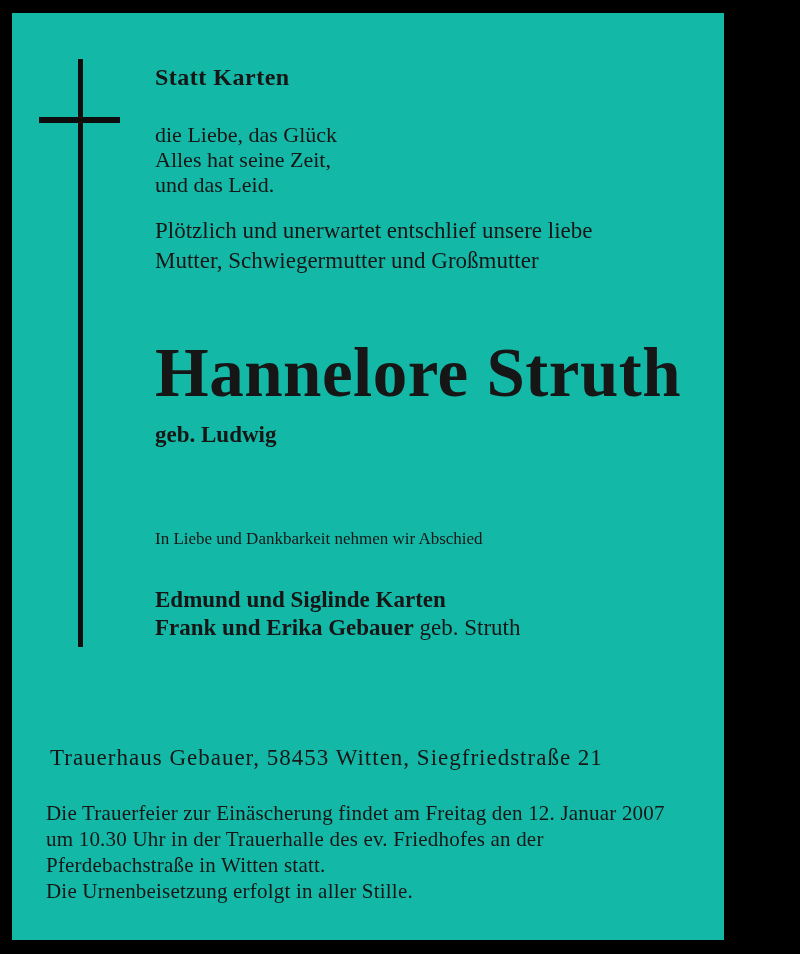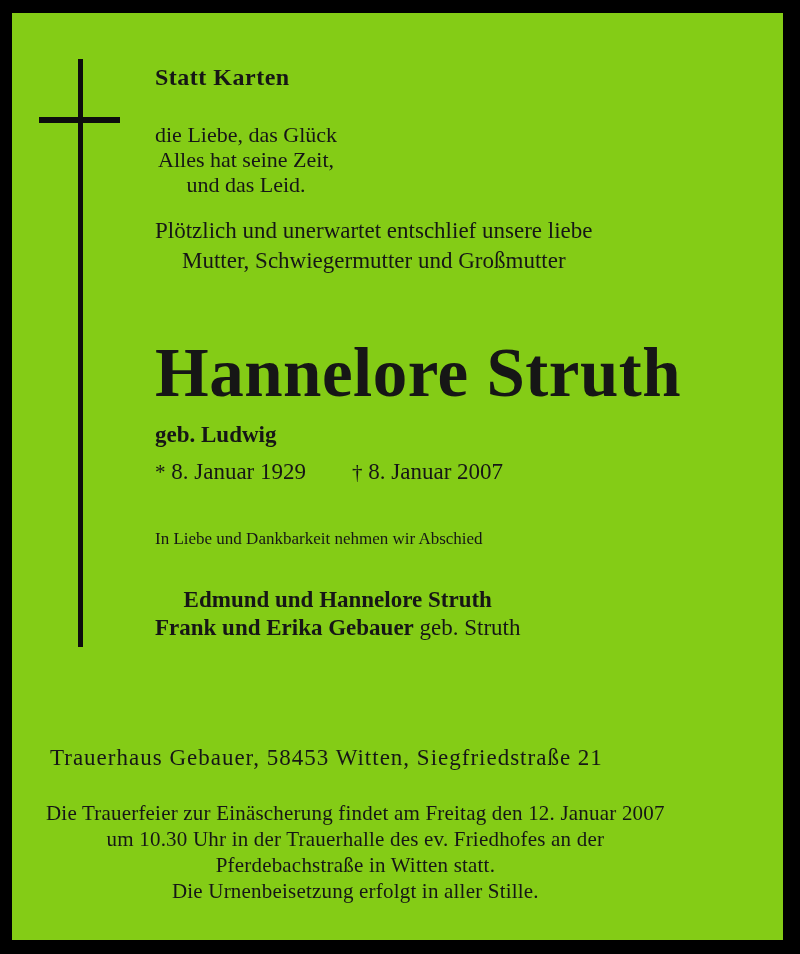--- a/index.html
+++ b/index.html
@@ -6,24 +6,23 @@
   html, body { width: 800px; height: 954px; }
   body {
     background: #000000;
     font-family: "Liberation Serif", "DejaVu Serif", serif;
     position: relative;
     overflow: hidden;
   }
   .paper {
     position: absolute;
     left: 12px; top: 13px;
-    width: 771px; height: 927px;
-    background: #84cc16;
+    width: 712px; height: 927px;
+    background: #14b8a6;
     color: #161616;
-    text-align: center;
   }
   .abs { position: absolute; white-space: nowrap; }
 
   
   .cross-v {
     position: absolute;
     left: 66px; top: 46px;
     width: 5px; height: 588px;
     background: #0d0d0d;
   }
@@ -106,28 +105,25 @@
 
   <div class="abs intro">
     <div>Plötzlich und unerwartet entschlief unsere liebe</div>
     <div>Mutter, Schwiegermutter und Großmutter</div>
   </div>
 
   <div class="abs name">Hannelore Struth</div>
 
   <div class="abs maiden">geb. Ludwig</div>
 
-  <div class="abs dates">
-    <span class="birth-group"><span class="sym">*</span> <span>8. Januar 1929</span></span><span><span class="sym">†</span> <span>8. Januar 2007</span></span>
-  </div>
 
   <div class="abs farewell">In Liebe und Dankbarkeit nehmen wir Abschied</div>
 
   <div class="abs mourners">
-    <div class="b">Edmund und Hannelore Struth</div>
+    <div class="b">Edmund und Siglinde Karten</div>
     <div><span class="b">Frank und Erika Gebauer</span><span> geb. Struth</span></div>
   </div>
 
 
   <div class="abs address">Trauerhaus Gebauer, 58453 Witten, Siegfriedstraße 21</div>
 
   <div class="abs funeral">
     <div>Die Trauerfeier zur Einäscherung findet am Freitag den 12. Januar 2007</div>
     <div>um 10.30 Uhr in der Trauerhalle des ev. Friedhofes an der</div>
     <div>Pferdebachstraße in Witten statt.</div>

